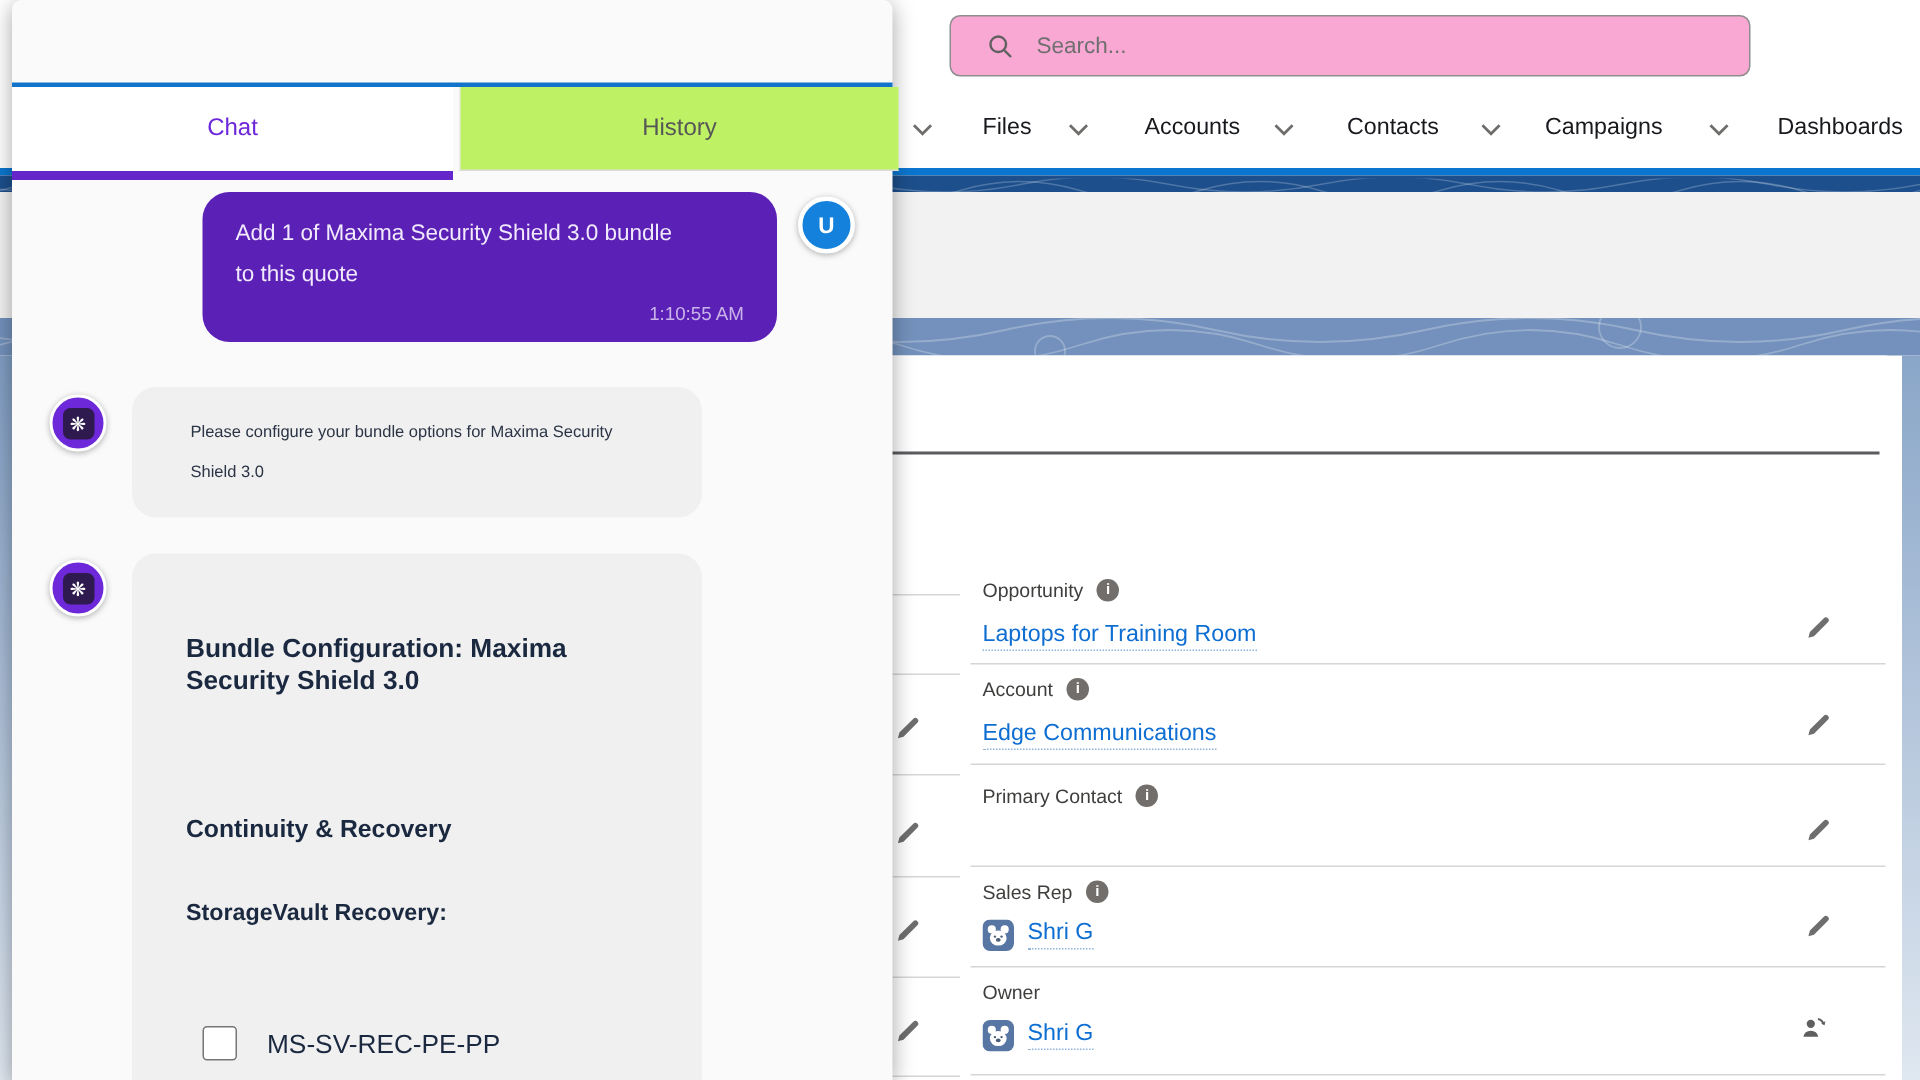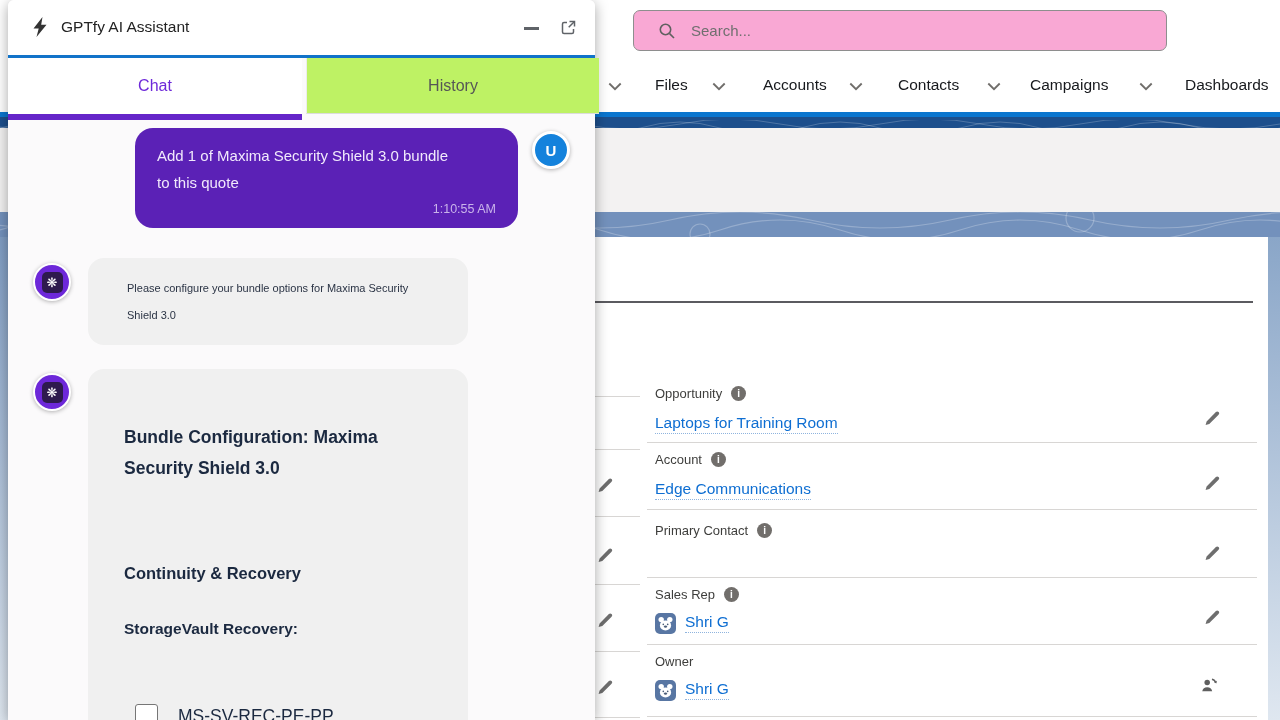--- a/index.html
+++ b/index.html
@@ -73,21 +73,21 @@
 
   .bot-avatar{position:absolute;width:38px;height:38px;border-radius:50%;background:#6d28d9;border:2px solid #fff;
               box-shadow:0 1px 4px rgba(0,0,0,.3);display:flex;align-items:center;justify-content:center;}
   .bot-avatar .sq{width:21px;height:21px;border-radius:5px;background:#2e1a4e;display:flex;align-items:center;justify-content:center;
                   color:#fff;font-size:13px;line-height:1;}
   .b-bubble{position:absolute;left:80px;top:258px;width:380px;background:#f0f0f0;border-radius:16px;padding:17px 28px;}
   .b-bubble .txt{width:302px;font-size:11px;line-height:26.5px;color:#2b3445;margin-left:11px;}
 
   .bundle-card{position:absolute;left:80px;top:369px;width:380px;height:390px;background:#f0f0f0;border-radius:16px;
                padding:53px 30px 0 36px;color:#1b2940;}
-  .bc-title{width:296px;font-size:17.5px;font-weight:bold;line-height:31px;}
+  .bc-title{width:296px;font-size:17.5px;font-weight:bold;line-height:21px;}
   .bc-section{margin-top:80px;font-size:16.5px;font-weight:bold;}
   .bc-sub{margin-top:37px;font-size:15.5px;font-weight:bold;}
   .bc-option{margin-top:66px;margin-left:11px;display:flex;align-items:flex-start;gap:20px;}
   .bc-checkbox{width:23px;height:23px;background:#fff;border:1.6px solid #767676;border-radius:3px;flex:none;cursor:pointer;}
   .bc-opt-label{font-size:17.5px;padding-top:2px;}
 </style>
 </head>
 <body>
 
 <div class="frame">
@@ -286,36 +286,20 @@
   <span class="lc-pencil" style="top:679px">
     <svg width="17" height="17" viewBox="0 0 17 17">
         <path d="M12.9 2.1a1.9 1.9 0 0 1 2.7 2.7L6.3 14.1l-3.7 1 1-3.7z" fill="#6e6e6e"></path>
       </svg>
     </span>
 
   <div class="left-strip"></div>
   <div class="right-strip"></div>
 
   <div class="chat-panel">
-    <div class="cp-header">
-      <span class="cp-bolt">
-        <svg width="16" height="20" viewBox="0 0 16 20">
-            <path d="M10.5 0 L1.5 11.5 h5.2 L4.5 20 L14.5 7.8 H9.2 Z" fill="#333"></path>
-          </svg>
-        </span>
-      <span class="cp-title">GPTfy AI Assistant</span>
-      <span class="cp-min"></span>
-      <span class="cp-pop">
-        <svg width="17" height="17" viewBox="0 0 17 17" fill="none" stroke="#5f6368" stroke-width="1.5">
-          <path d="M7 3.5 H4 a1.5 1.5 0 0 0 -1.5 1.5 V13 a1.5 1.5 0 0 0 1.5 1.5 h8 a1.5 1.5 0 0 0 1.5 -1.5 V10"></path>
-          <path d="M9.5 2.5 h5 v5"></path>
-            <path d="M14.2 2.8 L8.7 8.3"></path>
-        </svg>
-        </span>
-    </div>
     <div class="cp-blue-line"></div>
     <div class="cp-tab chat">Chat</div>
     <div class="cp-tab history">History</div>
     <div class="cp-tab-underline"></div>
 
     <div class="u-bubble">
       <div class="txt">Add 1 of Maxima Security Shield 3.0 bundle to this quote</div>
       <div class="u-time">1:10:55 AM</div>
     </div>
     <div class="u-avatar">U</div>

